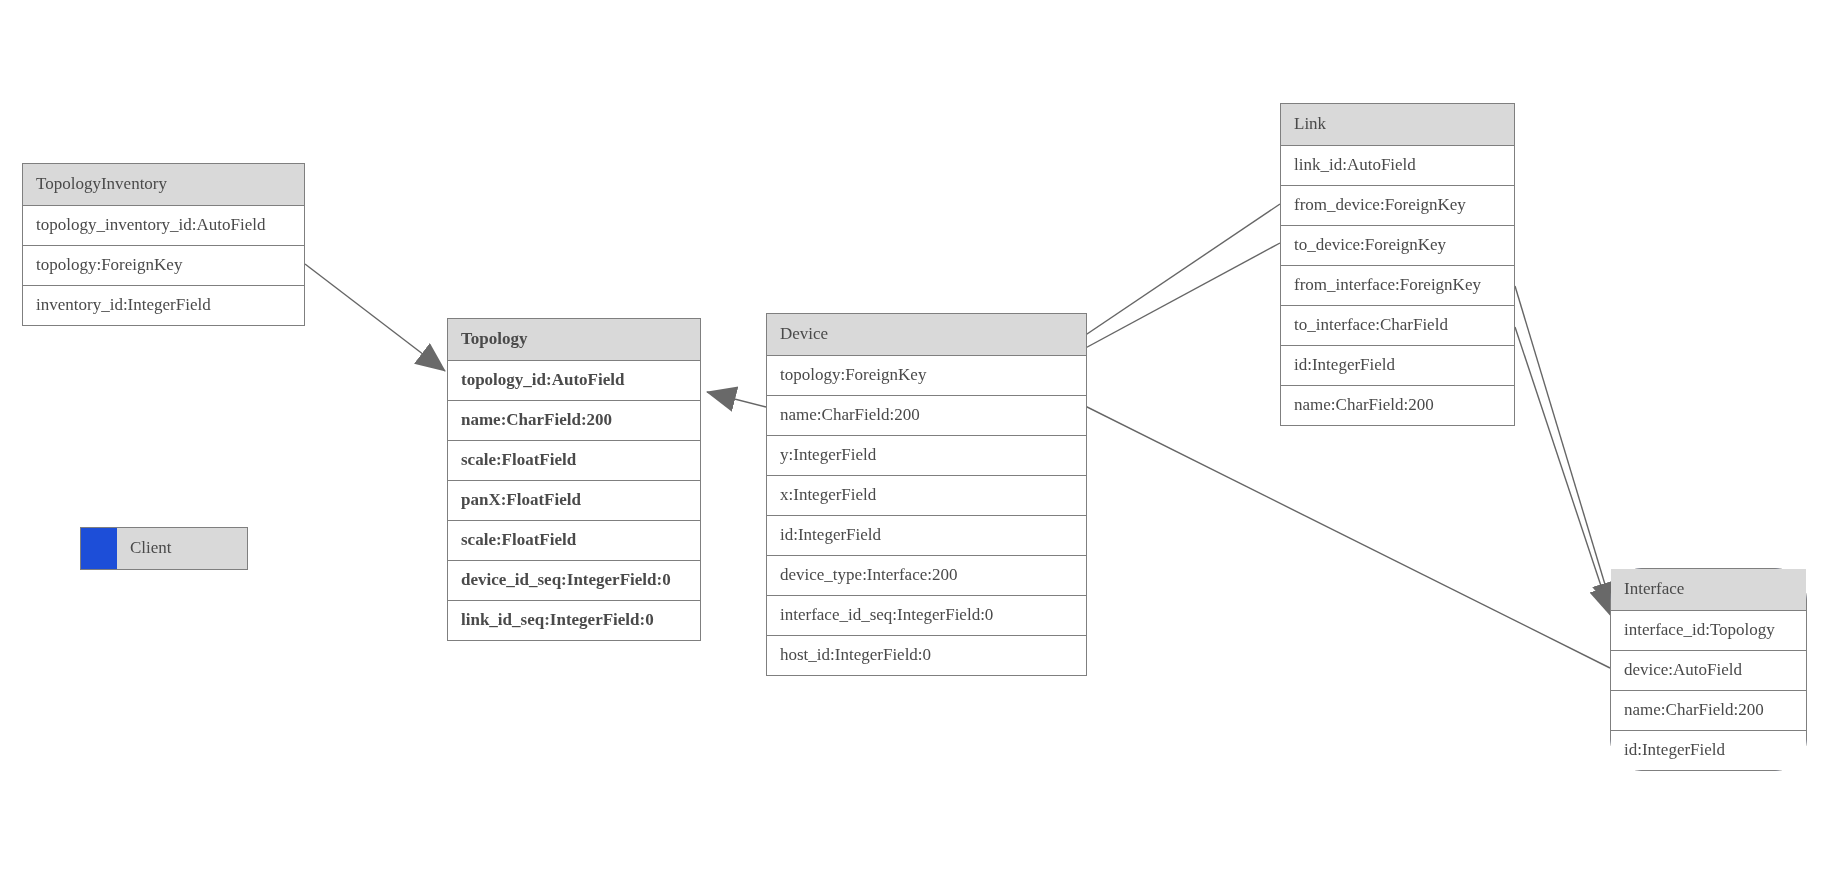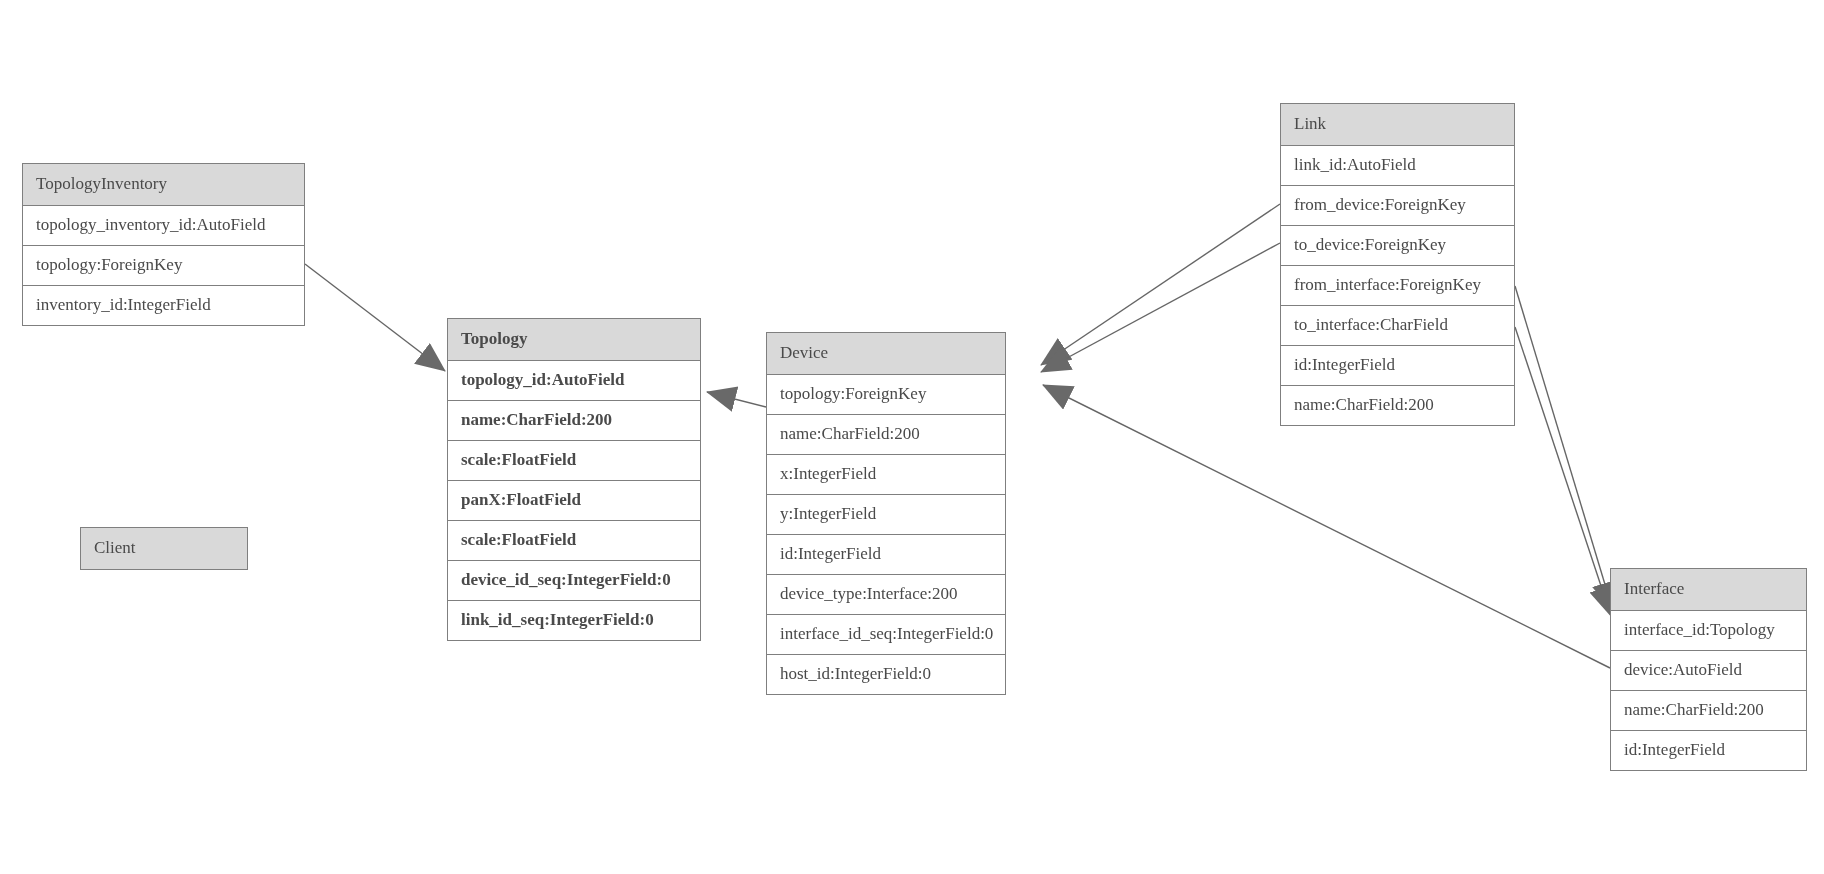--- a/index.html
+++ b/index.html
@@ -86,48 +86,48 @@
     <div class="entity-header">Topology</div>
     <div class="entity-row">topology_id:AutoField</div>
     <div class="entity-row">name:CharField:200</div>
     <div class="entity-row">scale:FloatField</div>
     <div class="entity-row">panX:FloatField</div>
     <div class="entity-row">scale:FloatField</div>
     <div class="entity-row">device_id_seq:IntegerField:0</div>
     <div class="entity-row">link_id_seq:IntegerField:0</div>
   </div>
 
-  <div class="entity" style="left:80px; top:527px; width:168px;">
+  <div class="entity" style="left:80px; top:527px; width:168px;padding-left:36px;">
     <div class="entity-header">Client</div>
   </div>
 
-  <div class="entity" style="left:766px; top:332px; width:240px;">
+  <div class="entity" style="left:766px; top:313px; width:321px;">
     <div class="entity-header">Device</div>
     <div class="entity-row">topology:ForeignKey</div>
     <div class="entity-row">name:CharField:200</div>
+    <div class="entity-row">y:IntegerField</div>
     <div class="entity-row">x:IntegerField</div>
-    <div class="entity-row">y:IntegerField</div>
     <div class="entity-row">id:IntegerField</div>
     <div class="entity-row">device_type:Interface:200</div>
     <div class="entity-row">interface_id_seq:IntegerField:0</div>
     <div class="entity-row">host_id:IntegerField:0</div>
   </div>
 
   <div class="entity" style="left:1280px; top:103px; width:235px;">
     <div class="entity-header">Link</div>
     <div class="entity-row">link_id:AutoField</div>
     <div class="entity-row">from_device:ForeignKey</div>
     <div class="entity-row">to_device:ForeignKey</div>
     <div class="entity-row">from_interface:ForeignKey</div>
     <div class="entity-row">to_interface:CharField</div>
     <div class="entity-row">id:IntegerField</div>
     <div class="entity-row">name:CharField:200</div>
   </div>
 
-  <div class="entity" style="left:1610px; top:568px; width:197px;">
+  <div class="entity" style="left:1610px; top:568px; width:197px;border-radius:32px;">
     <div class="entity-header">Interface</div>
     <div class="entity-row">interface_id:Topology</div>
     <div class="entity-row">device:AutoField</div>
     <div class="entity-row">name:CharField:200</div>
     <div class="entity-row">id:IntegerField</div>
   </div>
 
 </div>
 
 </body></html>

